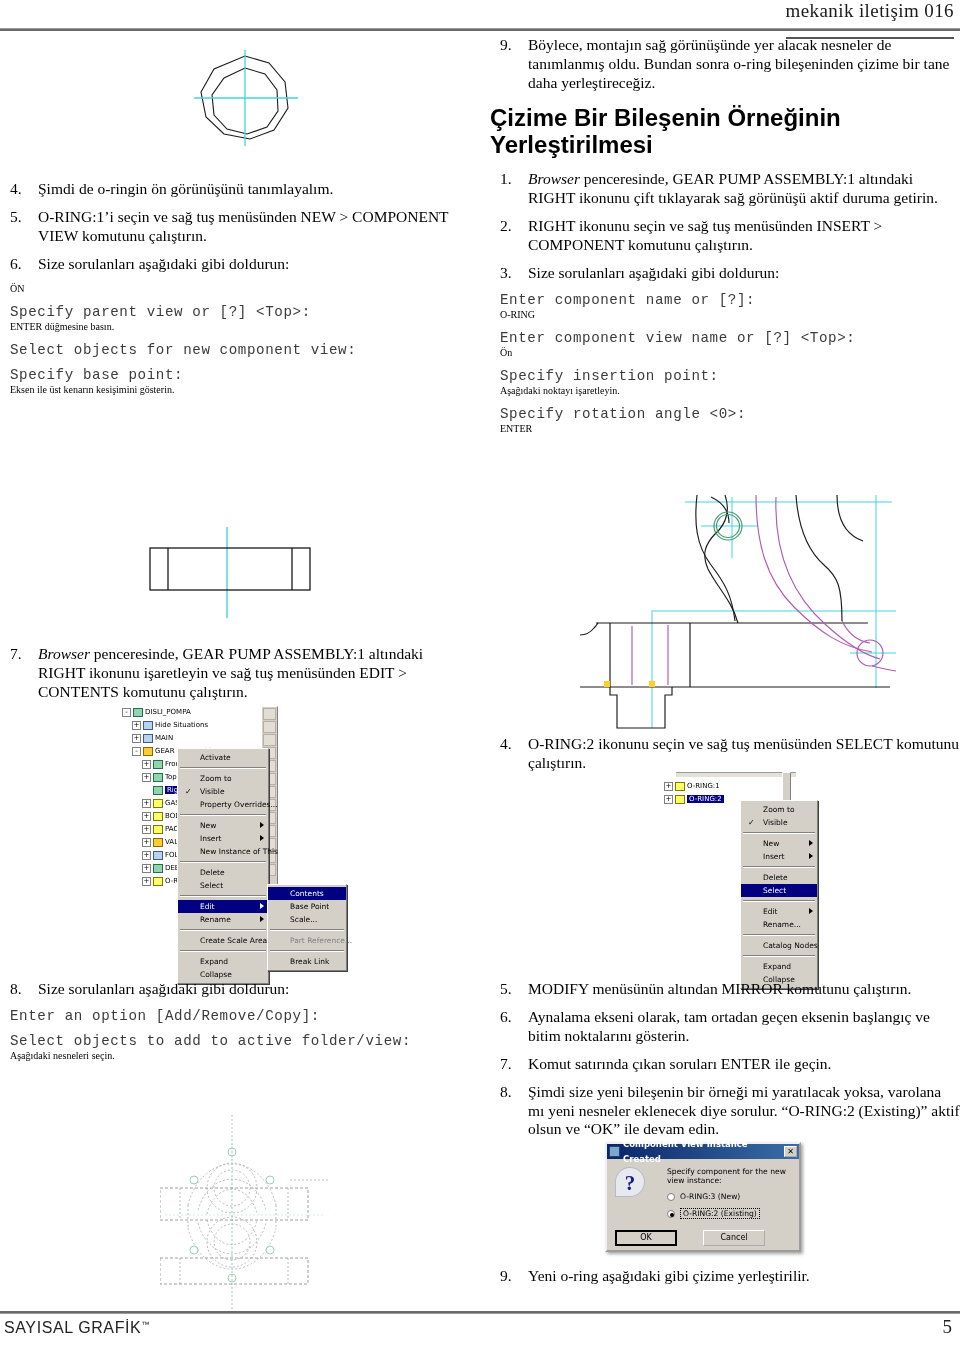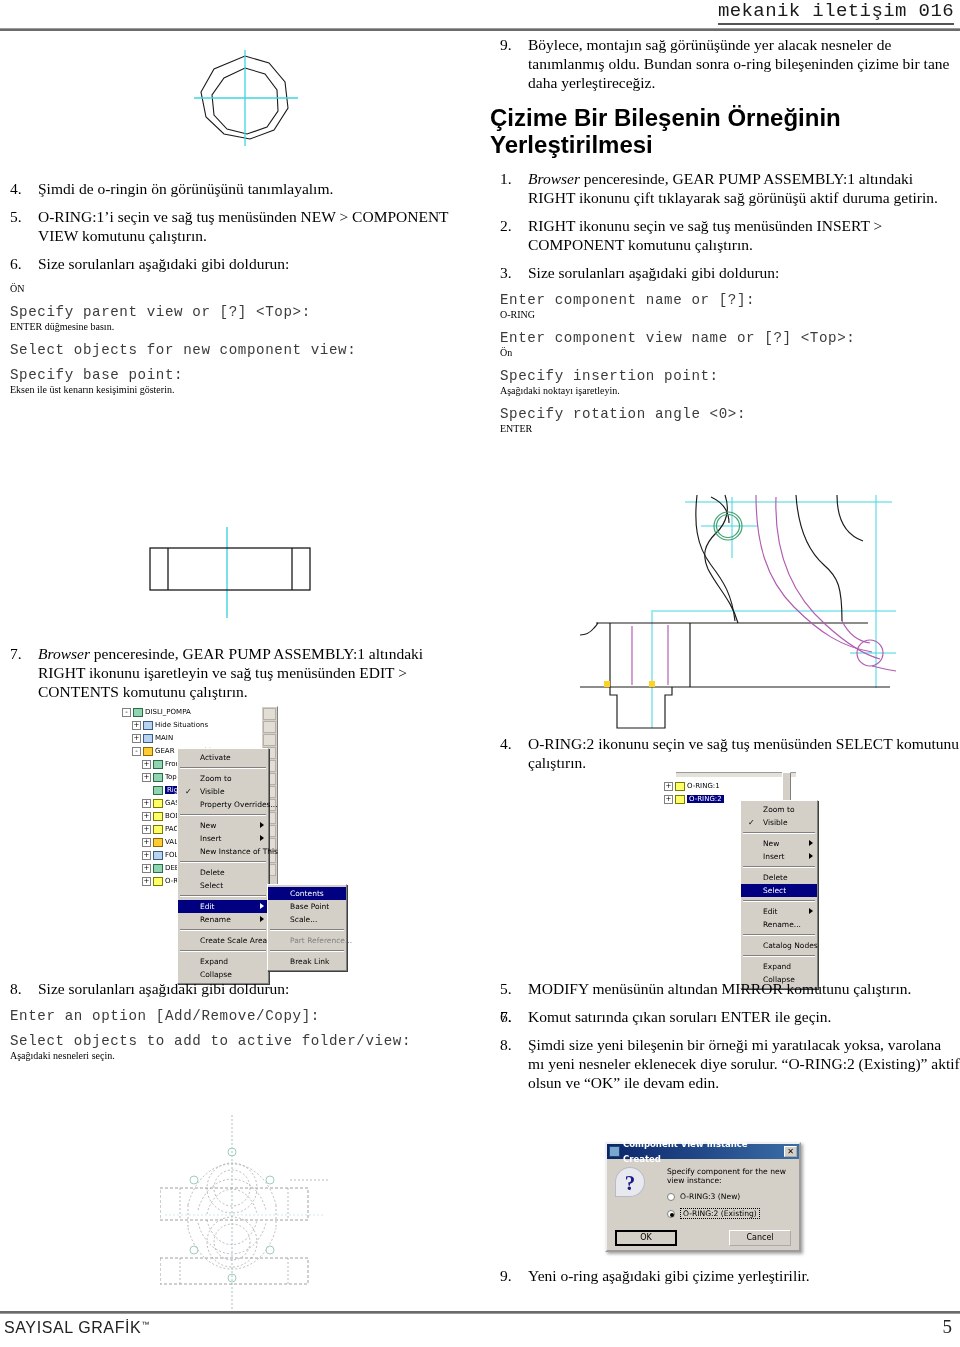--- a/index.html
+++ b/index.html
@@ -13,23 +13,23 @@
     overflow: hidden;
   }
   .page { position: relative; width:960px; height:1347px; }
 
   
   .header {
     position:absolute; left:0; top:0; width:960px; height:30px;
   }
   .header-title {
     position:absolute; right:6px; top:0px;
-    font-family:Liberation Mono, monospace;
+    font-family:Liberation Serif, serif;
     font-size:19px; letter-spacing:0.4px; color:#1a1a1a;
-    border-bottom:2px solid #555; padding-bottom:1px;
+    border-bottom:2px solid #555; padding-bottom:15px;
   }
   .header-rule {
     position:absolute; left:0; top:28px; width:960px;
     border-top:1px solid #9a9a9a;
     border-bottom:2px solid #6b6b6b;
     height:3px;
   }
 
   
   .col-left  { position:absolute; left:0px;   top:34px; width:470px; }
@@ -118,21 +118,21 @@
            border:1px solid #b9b9c8; color:#1a1a8a; font-size:21px; font-weight:bold;
            text-align:center; line-height:30px; font-family:"Liberation Serif",serif; }
   .dlg-prompt { margin-left:52px; font-size:7.6px; }
   .radio-row { margin-left:52px; margin-top:7px; font-size:7.6px;
                display:flex; align-items:center; }
   .radio { width:8px; height:8px; border-radius:50%; border:1px solid #808080;
            background:#fff; margin-right:5px; position:relative; flex:0 0 auto; }
   .radio.on::after { content:""; position:absolute; left:2px; top:2px;
            width:4px; height:4px; border-radius:50%; background:#000; }
   .radio-lbl.focus { border:1px dotted #000; padding:0 2px; }
-  .dlg-btns { margin-top:11px; display:flex; justify-content:space-between; gap:26px; }
+  .dlg-btns { margin-top:11px; display:flex; justify-content:flex-start; gap:26px; }
   .dbtn { width:62px; height:16px; background:#d4d0c8; border:1px outset #fff;
           font-size:8px; line-height:14px; text-align:center; }
   .dbtn.def { border:2px solid #000; line-height:12px; }
 </style>
 </head>
 <body>
 
 <div class="page">
 
   <div class="header">
@@ -437,20 +437,21 @@
       </div>
   </div>
 
   <div class="col-right" style="top:980px;">
     <div class="li">
       <span class="num">5.</span>
       <span>MODIFY menüsünün altından MIRROR komutunu çalıştırın.</span>
     </div>
     <div class="li">
       <span class="num">6.</span>
+      <span>Aynalama ekseni olarak, tam ortadan geçen eksenin başlangıç ve bitim noktalarını gösterin.</span>
     </div>
     <div class="li">
       <span class="num">7.</span>
       <span>Komut satırında çıkan soruları ENTER ile geçin.</span>
     </div>
     <div class="li">
       <span class="num">8.</span>
       <span>Şimdi size yeni bileşenin bir örneği mi yaratılacak yoksa, varolana mı yeni nesneler eklenecek diye sorulur. “O-RING:2 (Existing)” aktif olsun ve “OK” ile devam edin.</span>
     </div>
   </div>

